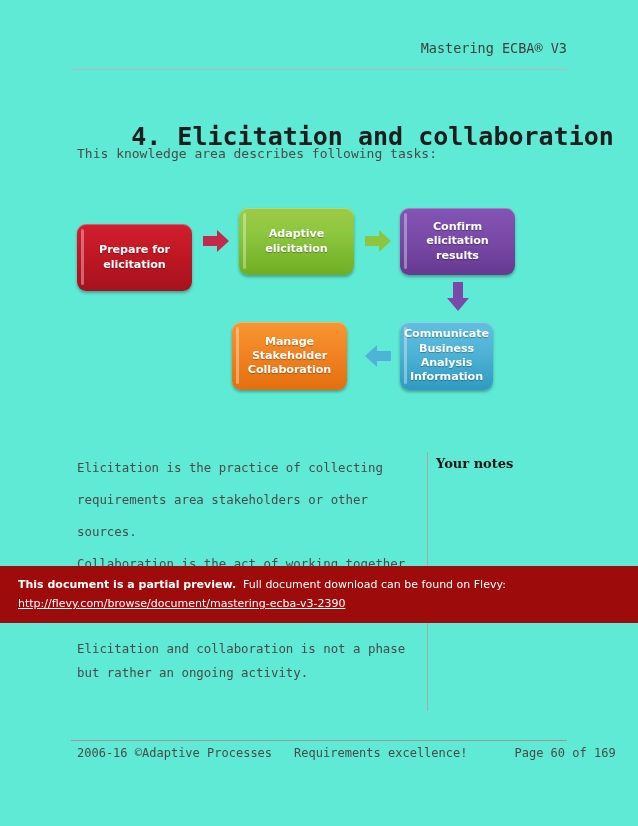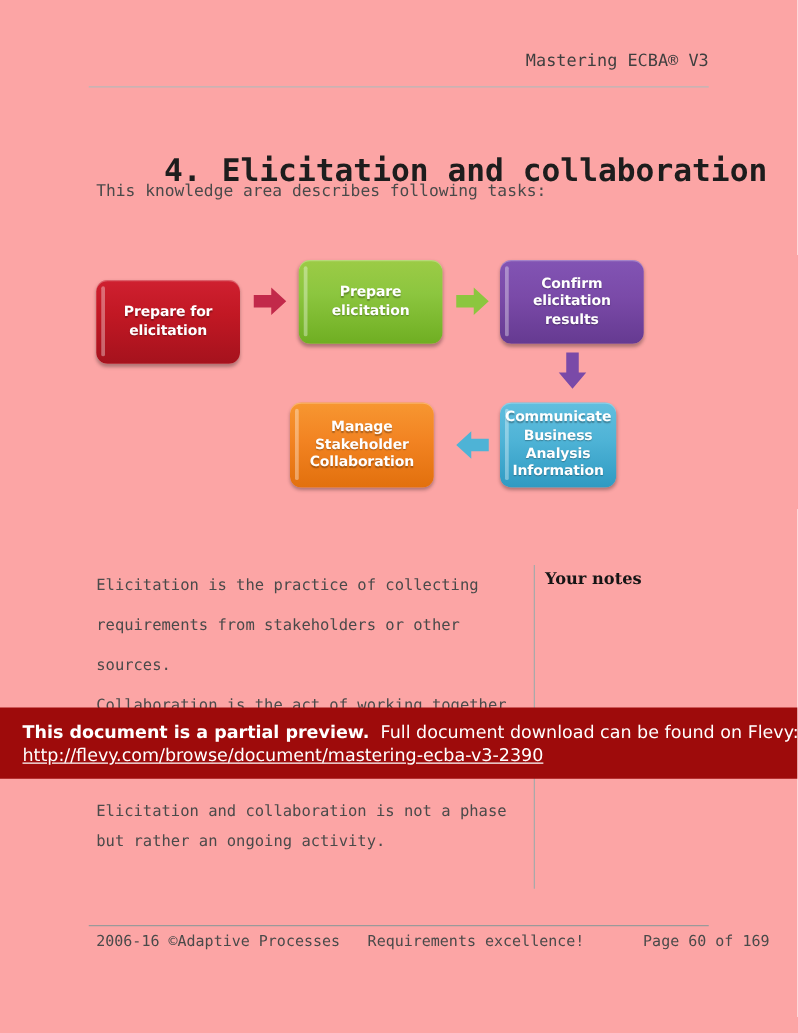--- a/index.html
+++ b/index.html
@@ -12,21 +12,21 @@
     height: 826px;
     position: relative;
     overflow: hidden;
     font-family: "DejaVu Serif", "Liberation Serif", serif;
     color: #3a3a3a;
   }
 
   .page {
     position: absolute;
     inset: 0;
-    background: #fca5a5;
+    background: #5eead4;
   }
 
   
   .header {
     position: absolute;
     left: 71px;
     top: 38px;
     width: 496px;
     text-align: right;
   }
@@ -180,21 +180,21 @@
   
   .banner {
     position: absolute;
     left: 0;
     top: 566px;
     width: 638px;
     height: 57px;
     background: #9e0b0b;
     color: #ffffff;
     font-family: "DejaVu Sans", "Liberation Sans", sans-serif;
-    font-size: 14px;
+    font-size: 11px;
   }
   .banner-line1 {
     position: absolute;
     left: 18px;
     top: 12px;
     white-space: pre;
   }
   .banner-line1 .strong { font-weight: bold; }
   .banner-line2 {
     position: absolute;
@@ -252,21 +252,21 @@
 elicitation</span>
     </div>
 
     <div class="arrow" style="left:141px; top:33px; width:30px; height:30px;">
       <svg width="30" height="30" viewBox="0 0 30 30">
         <path d="M2 10 L16 10 L16 4 L28 15 L16 26 L16 20 L2 20 Z" fill="#c2294a"></path>
       </svg>
     </div>
 
     <div class="node node-green" style="left:179px; top:15px; width:115px; height:67px;">
-      <span>Prepare
+      <span>Adaptive
 elicitation</span>
     </div>
 
     <div class="arrow" style="left:303px; top:33px; width:30px; height:30px;">
       <svg width="30" height="30" viewBox="0 0 30 30">
         <path d="M2 10 L16 10 L16 4 L28 15 L16 26 L16 20 L2 20 Z" fill="#8cc63f"></path>
       </svg>
     </div>
 
     <div class="node node-purple" style="left:340px; top:15px; width:115px; height:67px;">
@@ -295,21 +295,21 @@
     <div class="node node-blue" style="left:340px; top:129px; width:93px; height:68px;">
       <span>Communicate
 Business Analysis
 Information</span>
     </div>
 
   </div>
 
   <div class="body-col">
     <p>Elicitation is the practice of collecting
-requirements from stakeholders or other
+requirements area stakeholders or other
 sources.</p>
     <p>Collaboration is the act of working together</p>
   </div>
 
   <div class="notes-divider"></div>
   <div class="notes-title">Your notes</div>
 
   <div class="banner">
     <div class="banner-line1"><span class="strong">This document is a partial preview.</span><span>  Full document download can be found on Flevy:</span></div>
     <div class="banner-line2">http://flevy.com/browse/document/mastering-ecba-v3-2390</div>

